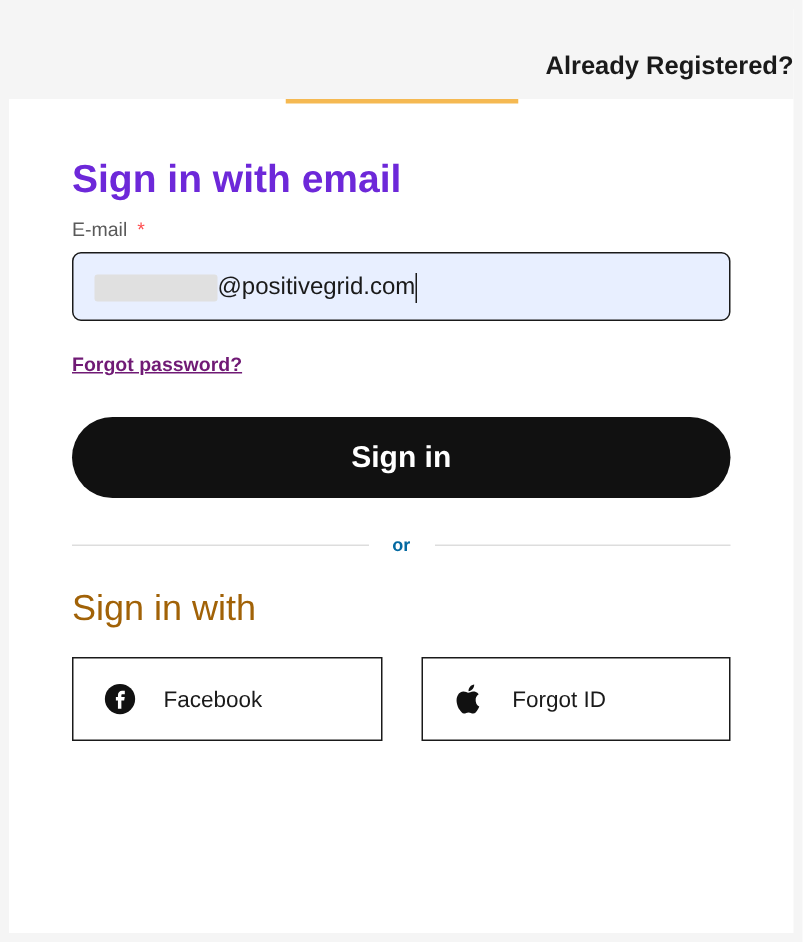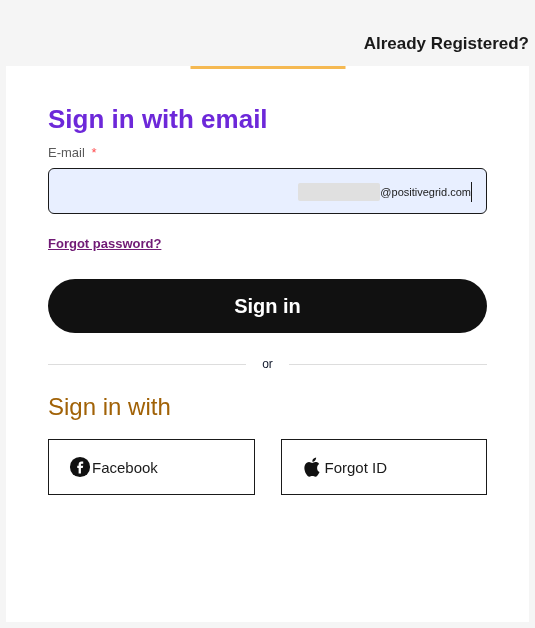--- a/index.html
+++ b/index.html
@@ -107,22 +107,21 @@
       background: #e0e0e0;
       width: 82px;
       height: 18px;
       vertical-align: middle;
       border-radius: 2px;
     }
     .email-text {
       display: flex;
       align-items: center;
       line-height: 46px;
-      font-size: 11px;
-      justify-content: flex-end;
+      font-size: 16px;
     }
     .email-cursor {
       display: inline-block;
       width: 1px;
       height: 20px;
       background: #1a1a1a;
       vertical-align: middle;
     }
     .forgot {
       font-size: 13px;
@@ -154,42 +153,43 @@
     .divider::before,
     .divider::after {
       content: "";
       flex: 1;
       height: 1px;
       background: #ddd;
     }
     .divider-text {
       padding: 0 16px;
       font-size: 12px;
-      color: #0f172a;
+      color: #0369a1;
+      font-weight: bold;
     }
     .social-heading {
       font-size: 24px;
       font-weight: 400;
       color: #a16207;
       margin-bottom: 18px;
     }
     .social-row {
       display: flex;
       gap: 26px;
     }
     .social-btn {
       flex: 1;
       height: 56px;
       border: 1.4px solid #1a1a1a;
       background: #fff;
       cursor: pointer;
       display: flex;
       align-items: center;
       padding: 0 20px;
-      gap: 1px;
+      gap: 18px;
       font-size: 15px;
       color: #1a1a1a;
     }
     .icon-wrap {
       width: 22px;
       height: 22px;
       display: flex;
       align-items: center;
       justify-content: center;
     }

